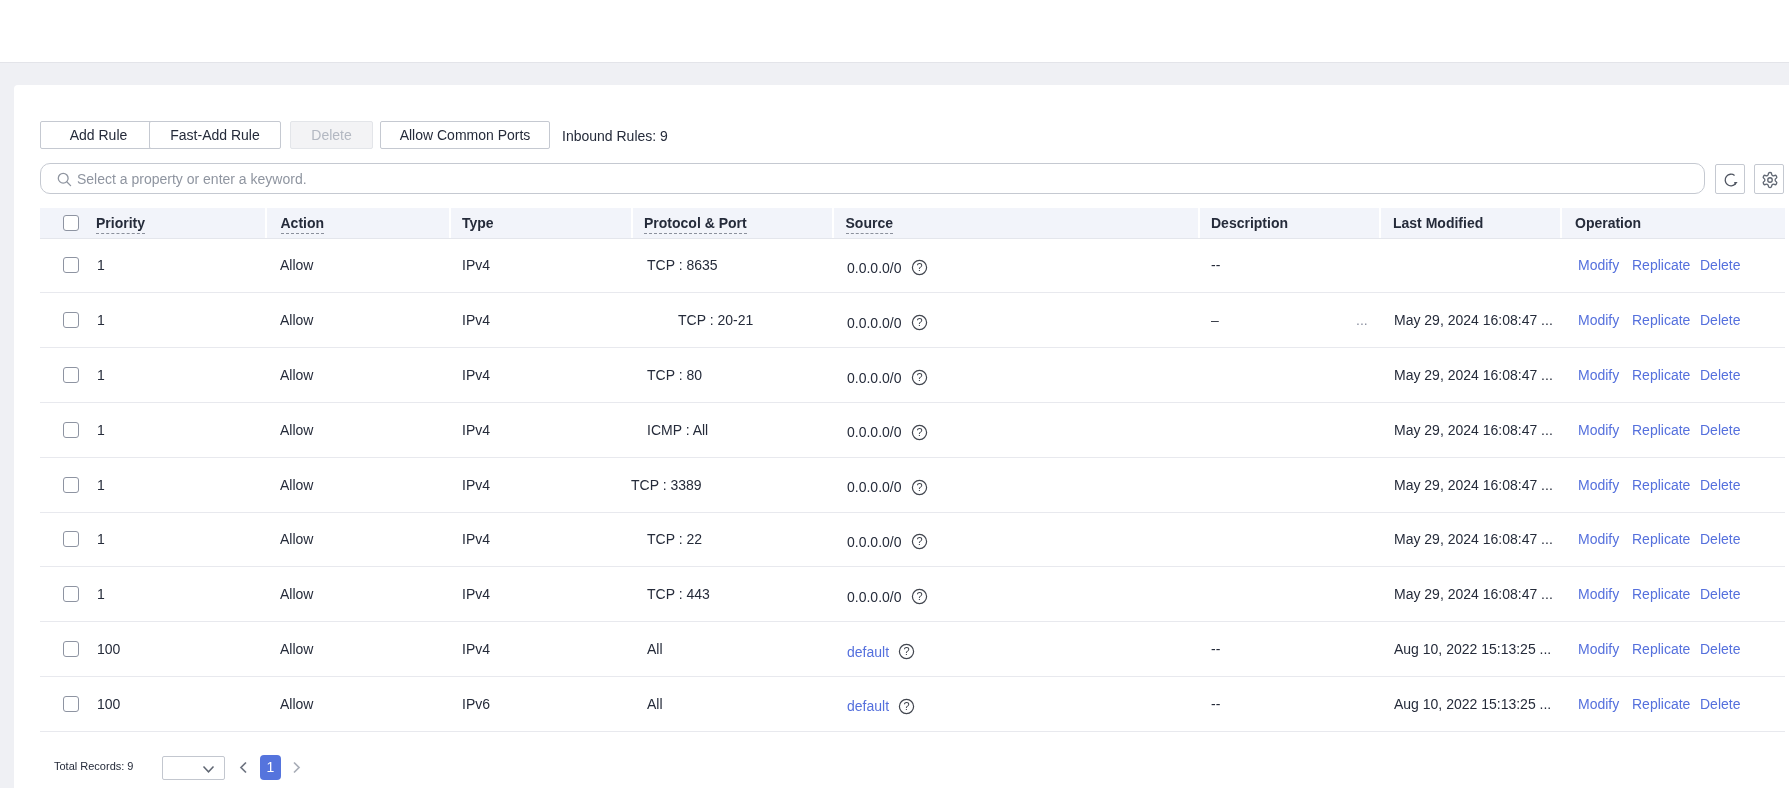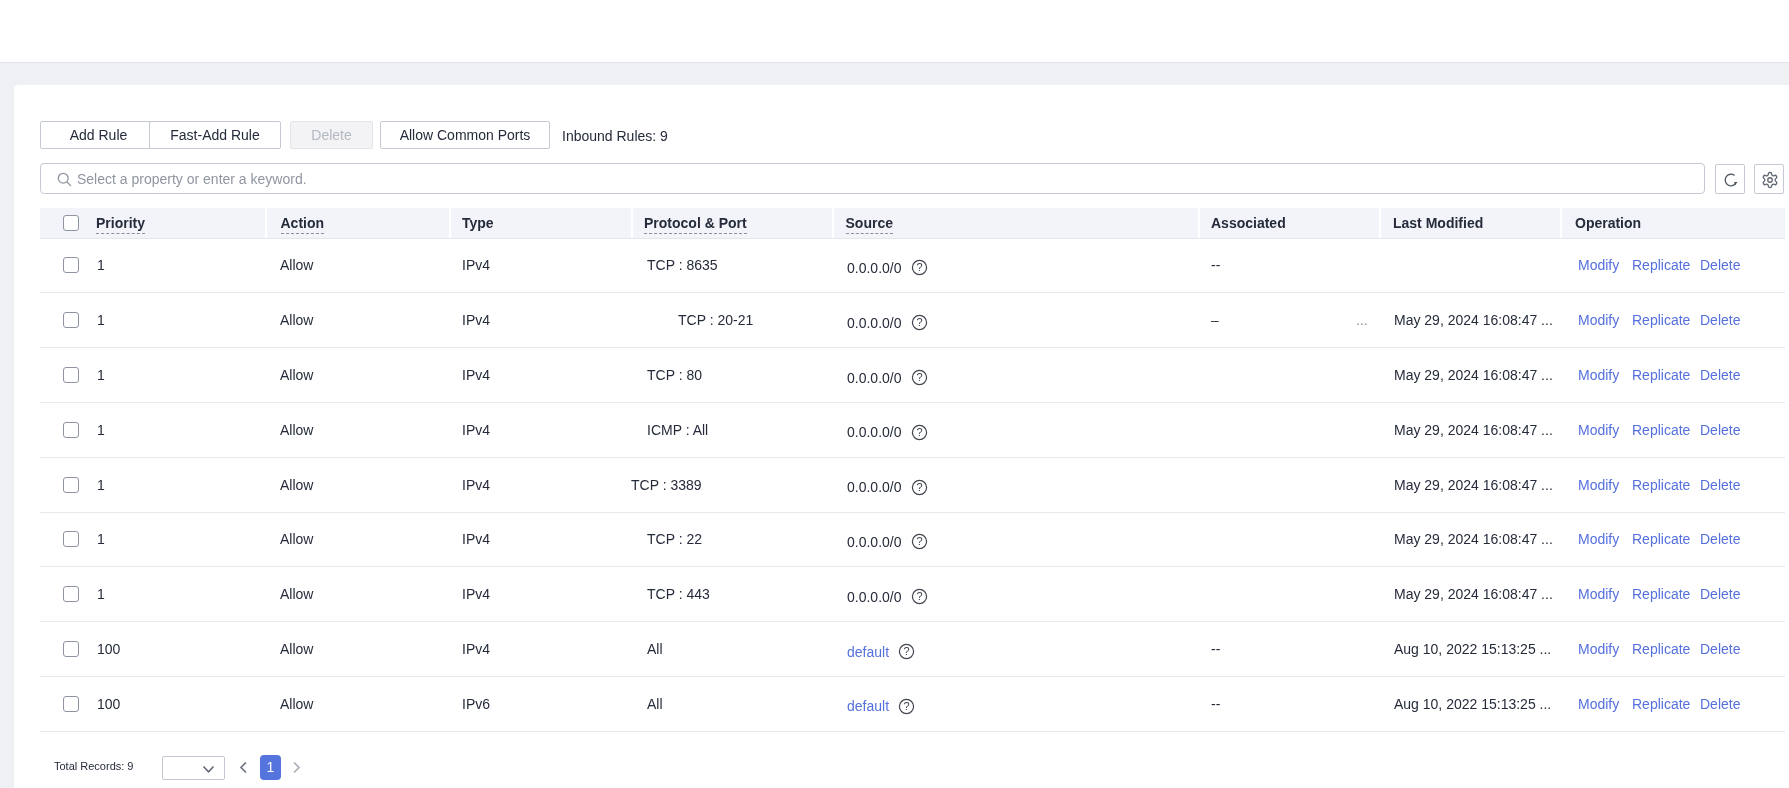--- a/index.html
+++ b/index.html
@@ -14,21 +14,21 @@
 .underline { position:absolute; left:120px; width:98px; top:47px; height:3px; background:#4c5ac2; }
 
 .band { position:absolute; left:0; top:62px; width:100%; height:726px; background:#eff0f4; border-top:1px solid #e3e4e9; }
 
 .panel { position:absolute; left:14px; top:85px; width:1775px; height:760px; background:#fff; border-radius:4px 0 0 0; }
 
 .btn { position:absolute; top:36px; height:28px; border:1px solid #c5c9d1; border-radius:2px; background:#fff; font-size:14px; color:#252b3a; text-align:center; line-height:26px; }
 .btn.dis { background:#f3f3f5; border-color:#e3e5e9; color:#b3b8c2; }
 .rulecount { position:absolute; left:548px; top:43px; font-size:14px; color:#252b3a; }
 
-.search { position:absolute; left:26px; top:78px; width:1665px; height:31px; border:1px solid #c5c9d1; border-radius:4px; background:#fff; }
+.search { position:absolute; left:26px; top:78px; width:1665px; height:31px; border:1px solid #c5c9d1; border-radius:10px; background:#fff; }
 .search svg { position:absolute; left:16px; top:8px; }
 .search .ph { position:absolute; left:36px; top:7px; font-size:14px; color:#8f95a0; }
 .icbtn { position:absolute; top:79px; width:30px; height:30px; border:1px solid #c5c9d1; border-radius:2px; background:#fff; }
 .icbtn svg { position:absolute; left:6px; top:6px; }
 
 .thead { position:absolute; left:26px; top:123px; width:1745px; height:30.5px; background:#f2f4fa; border-bottom:1px solid #e4e6ec; }
 .th { position:absolute; top:0; height:100%; display:flex; align-items:center; font-size:14px; font-weight:bold; color:#252b3a; }
 .th span.u { border-bottom:1px dashed #8b909c; padding-bottom:2px; margin-bottom:-3px; }
 .hsep { position:absolute; top:0; width:2px; height:100%; background:#fff; }
 .row { position:absolute; left:26px; width:1745px; height:54.81px; border-bottom:1px solid #e8e9ee; }
@@ -89,21 +89,21 @@
       <div class="th" style="left:240.5px">
           <span class="u">Action</span>
         </div>
       <div class="th" style="left:422px">Type</div>
       <div class="th" style="left:604px">
           <span class="u">Protocol &amp; Port</span>
         </div>
       <div class="th" style="left:805.5px">
           <span class="u">Source</span>
         </div>
-      <div class="th" style="left:1171px">Associated</div>
+      <div class="th" style="left:1171px">Description</div>
       <div class="th" style="left:1353px">Last Modified</div>
       <div class="th" style="left:1535px">Operation</div>
       <div class="th" style="left:23px">
           <span class="cb"></span>
         </div>
     </div>
 <div class="row" style="top:153.50px">
 <div class="c" style="left:23px">
           <span class="cb"></span>
         </div>

